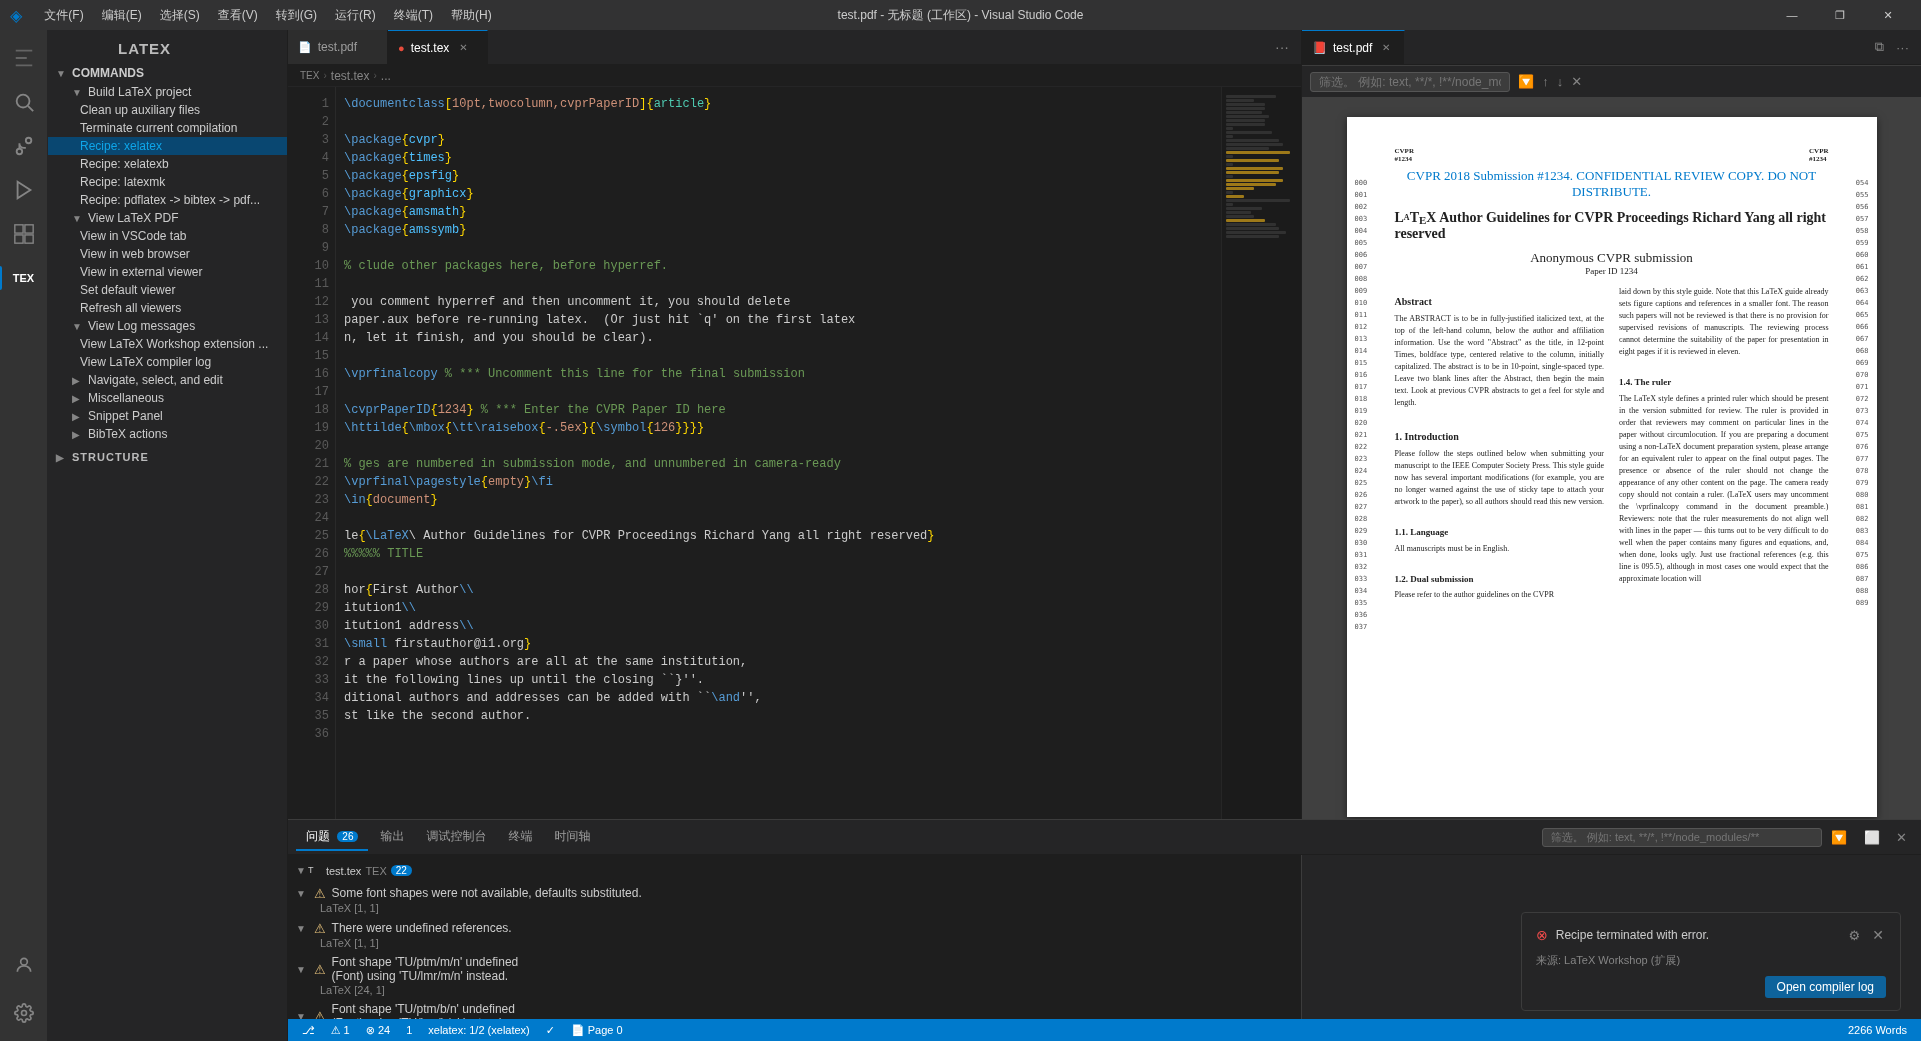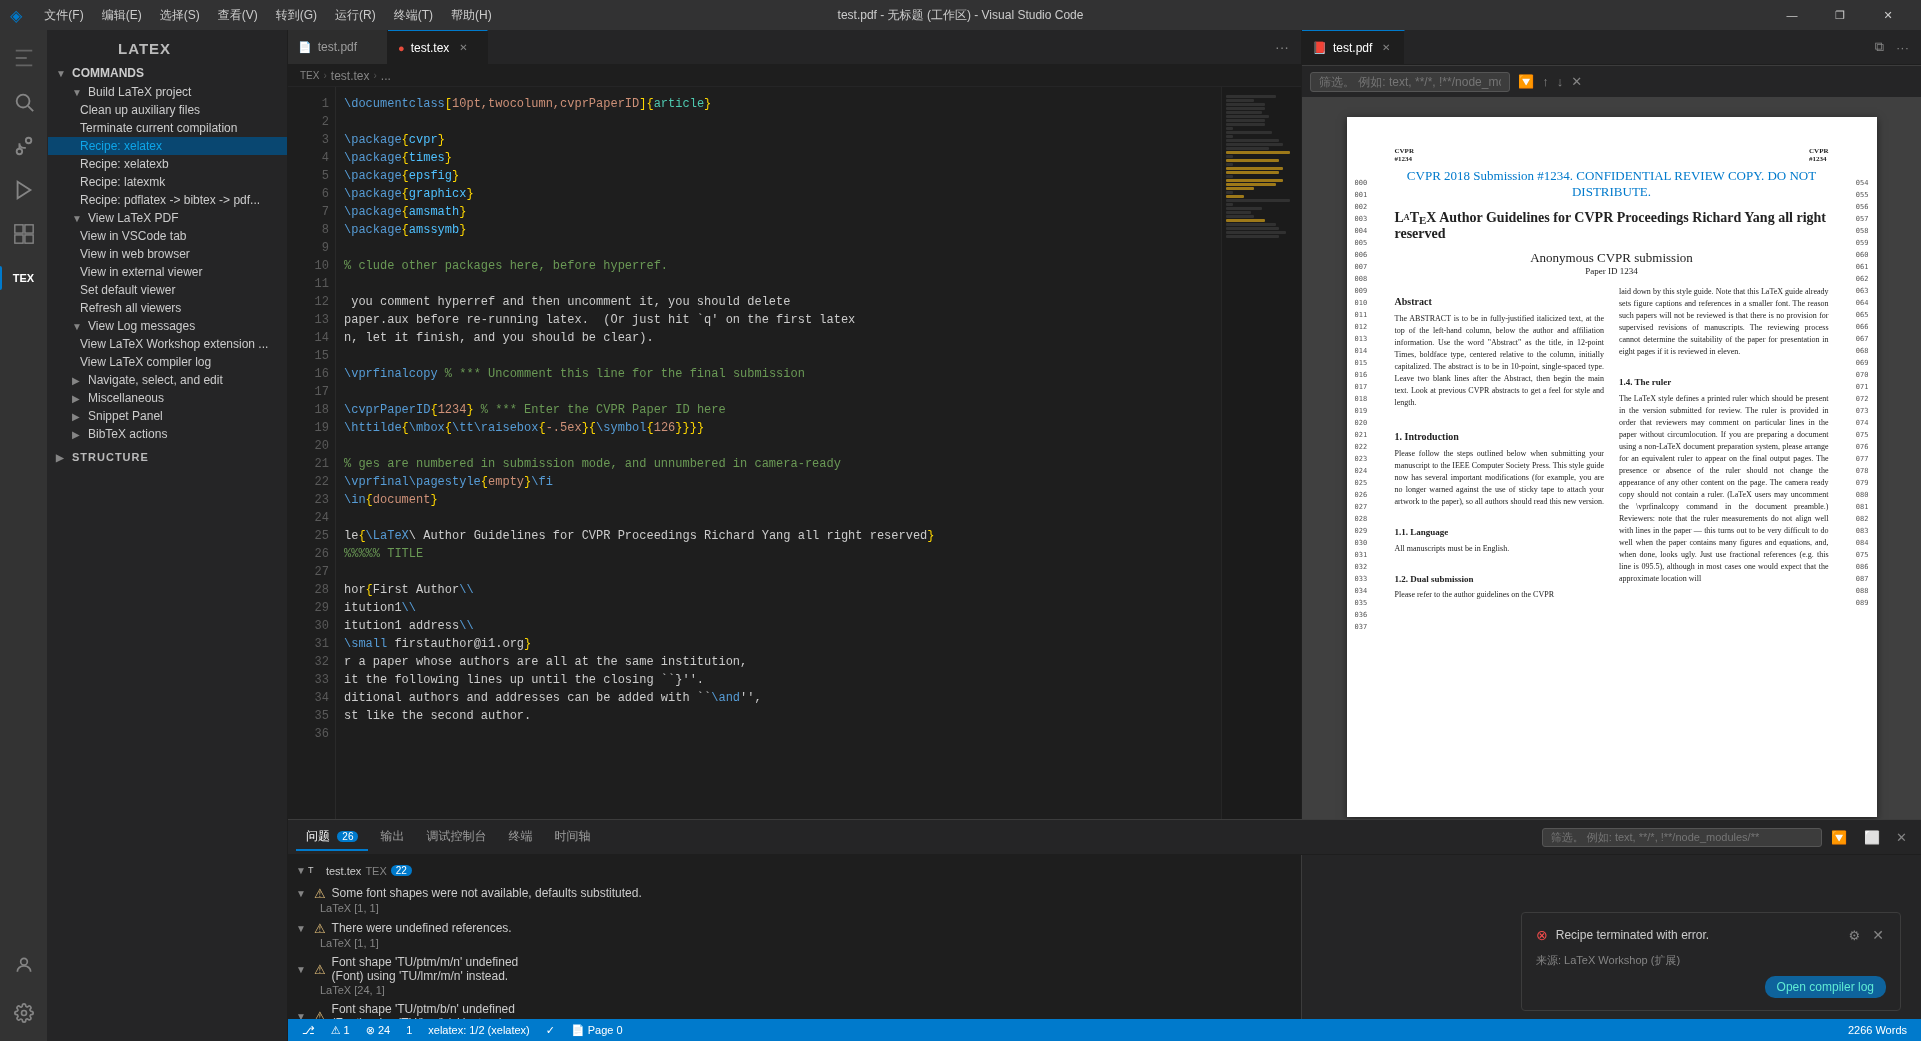--- a/index.html
+++ b/index.html
@@ -572,22 +572,21 @@
     }
     .notif-btn {
       padding: 4px 12px;
       font-size: 12px;
       cursor: pointer;
       border-radius: 3px;
       border: none;
     }
     .notif-btn-primary {
       background: #0e639c;
-      color: #5eead4;
-      border-radius: 10px;
+      color: #ffffff;
     }
     .notif-source { font-size: 11px; color: #858585; }
     .notif-close {
       background: none;
       border: none;
       color: #858585;
       cursor: pointer;
       font-size: 14px;
       padding: 2px;
     }

